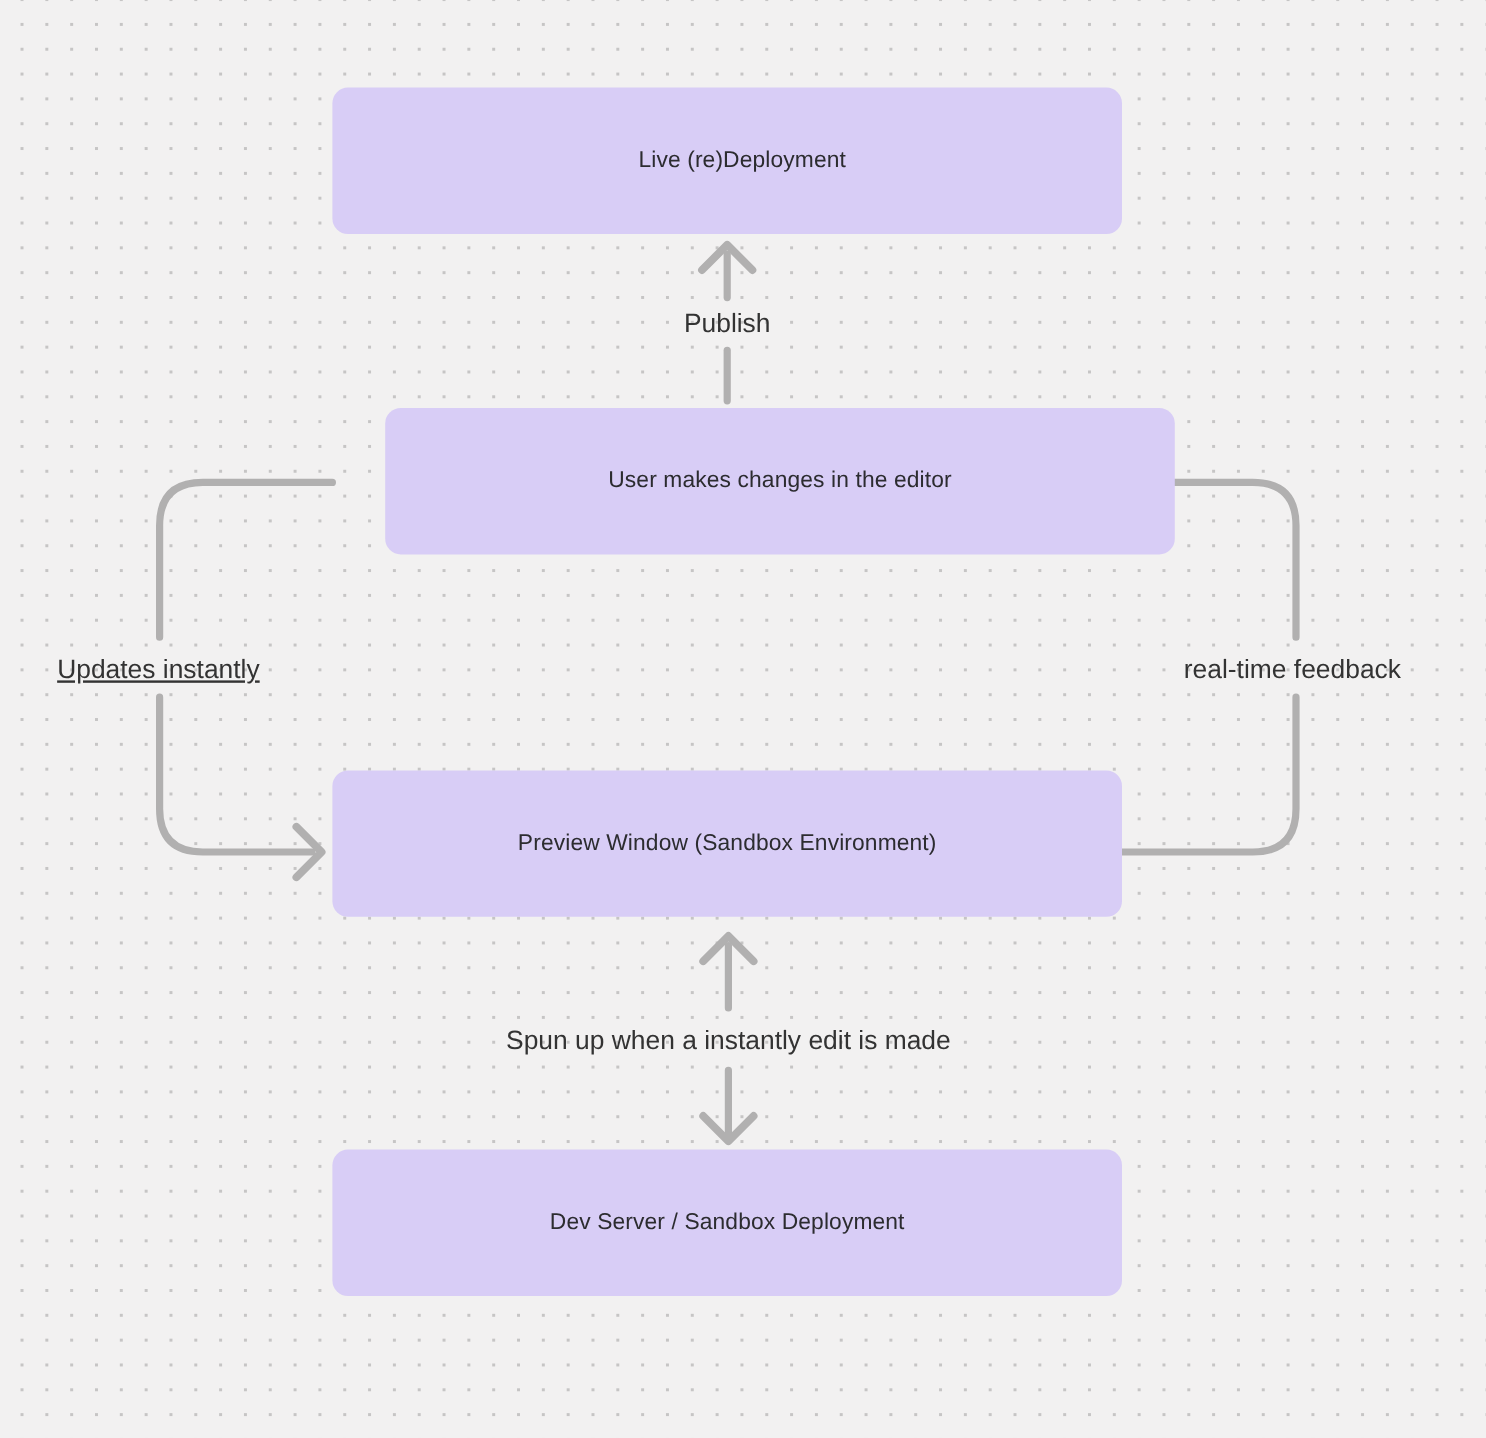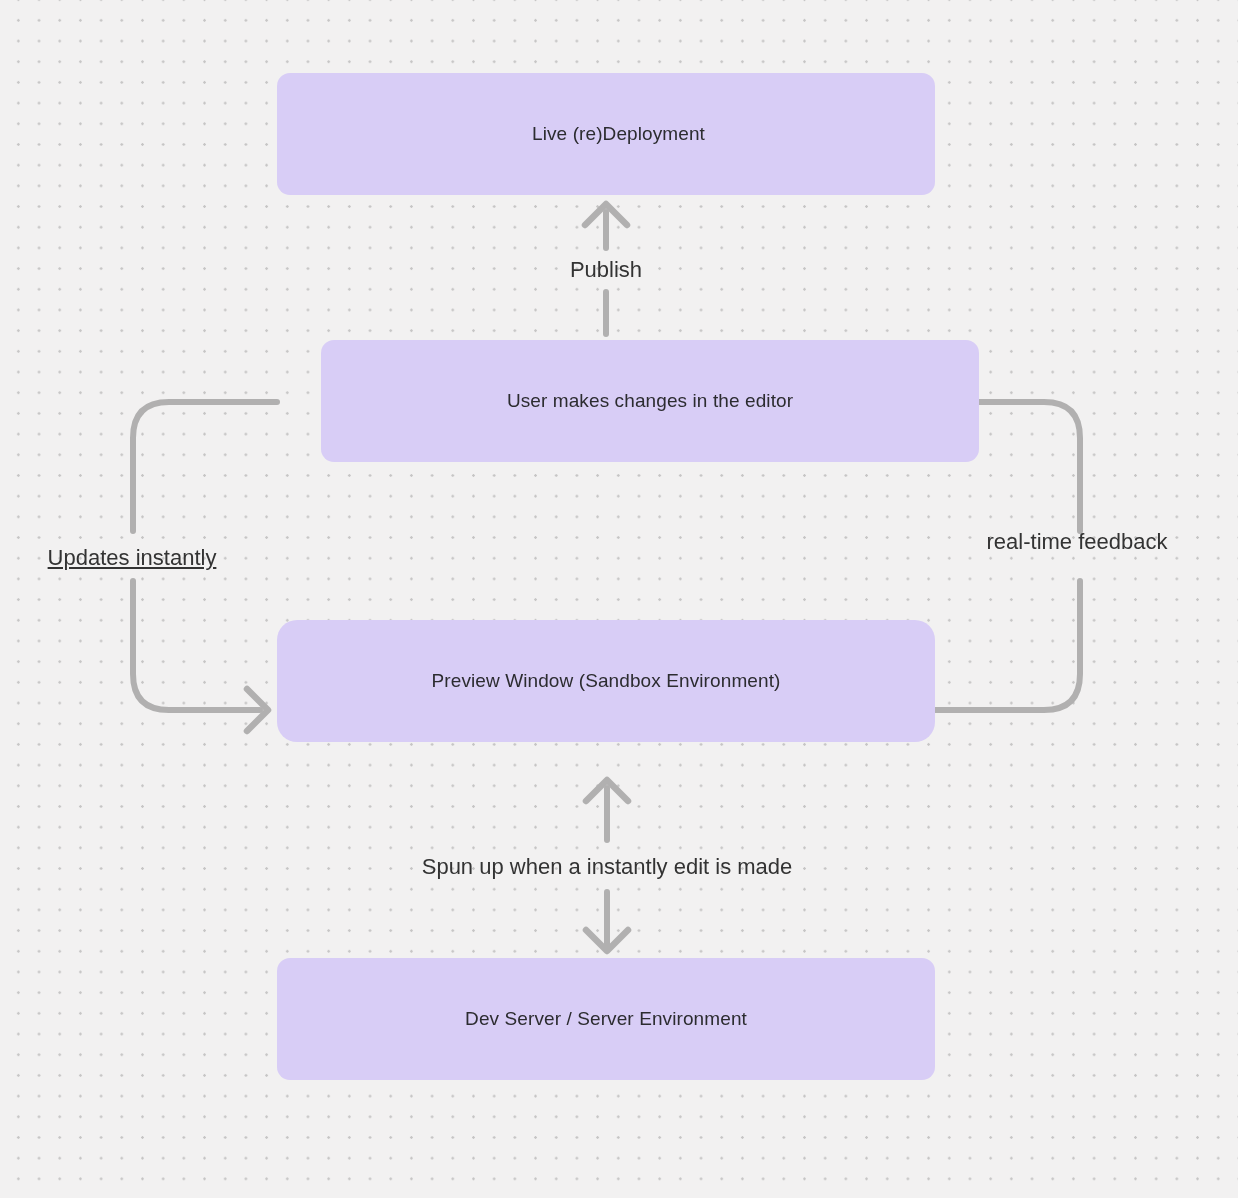--- a/index.html
+++ b/index.html
@@ -47,33 +47,33 @@
     border-radius:13px;
     display:flex;align-items:center;justify-content:center;
     color:var(--node-text);
     font-size:19px;
     font-weight:500;
     letter-spacing:0.1px;
     box-sizing:border-box;
   }
   .node-1{top:73px;padding-left:25px;}
   .node-2{top:340px;margin-left:44px;}
-  .node-3{top:620px;border-radius:20px;}
+  .node-3{top:642px;}
   .node-4{top:958px;}
   .edge-label{
     position:absolute;
     transform:translate(-50%,-50%);
     color:var(--label-text);
     font-size:22px;
     font-weight:400;
     white-space:nowrap;
   }
   .lbl-publish{left:606px;top:270px;}
   .lbl-updates{left:132px;top:558px;text-decoration:underline;}
-  .lbl-realtime{left:1077px;top:542px;}
+  .lbl-realtime{left:1077px;top:558px;}
   .lbl-spun{left:607px;top:867px;}
 </style>
 </head>
 <body>
 
 <div class="canvas">
 
   <svg class="arrow-layer" viewBox="0 0 1238 1198" aria-hidden="true">
 
     <g>
@@ -108,21 +108,21 @@
 
   <div class="node node-2">
     <span>User makes changes in the editor</span>
   </div>
 
   <div class="node node-3">
     <span>Preview Window (Sandbox Environment)</span>
   </div>
 
   <div class="node node-4">
-    <span>Dev Server / Server Environment</span>
+    <span>Dev Server / Sandbox Deployment</span>
   </div>
 
   <div class="edge-label lbl-publish">Publish</div>
   <div class="edge-label lbl-updates">Updates instantly</div>
   <div class="edge-label lbl-realtime">real-time feedback</div>
   <div class="edge-label lbl-spun">Spun up when a instantly edit is made</div>
 
 </div>
 
 </body></html>

